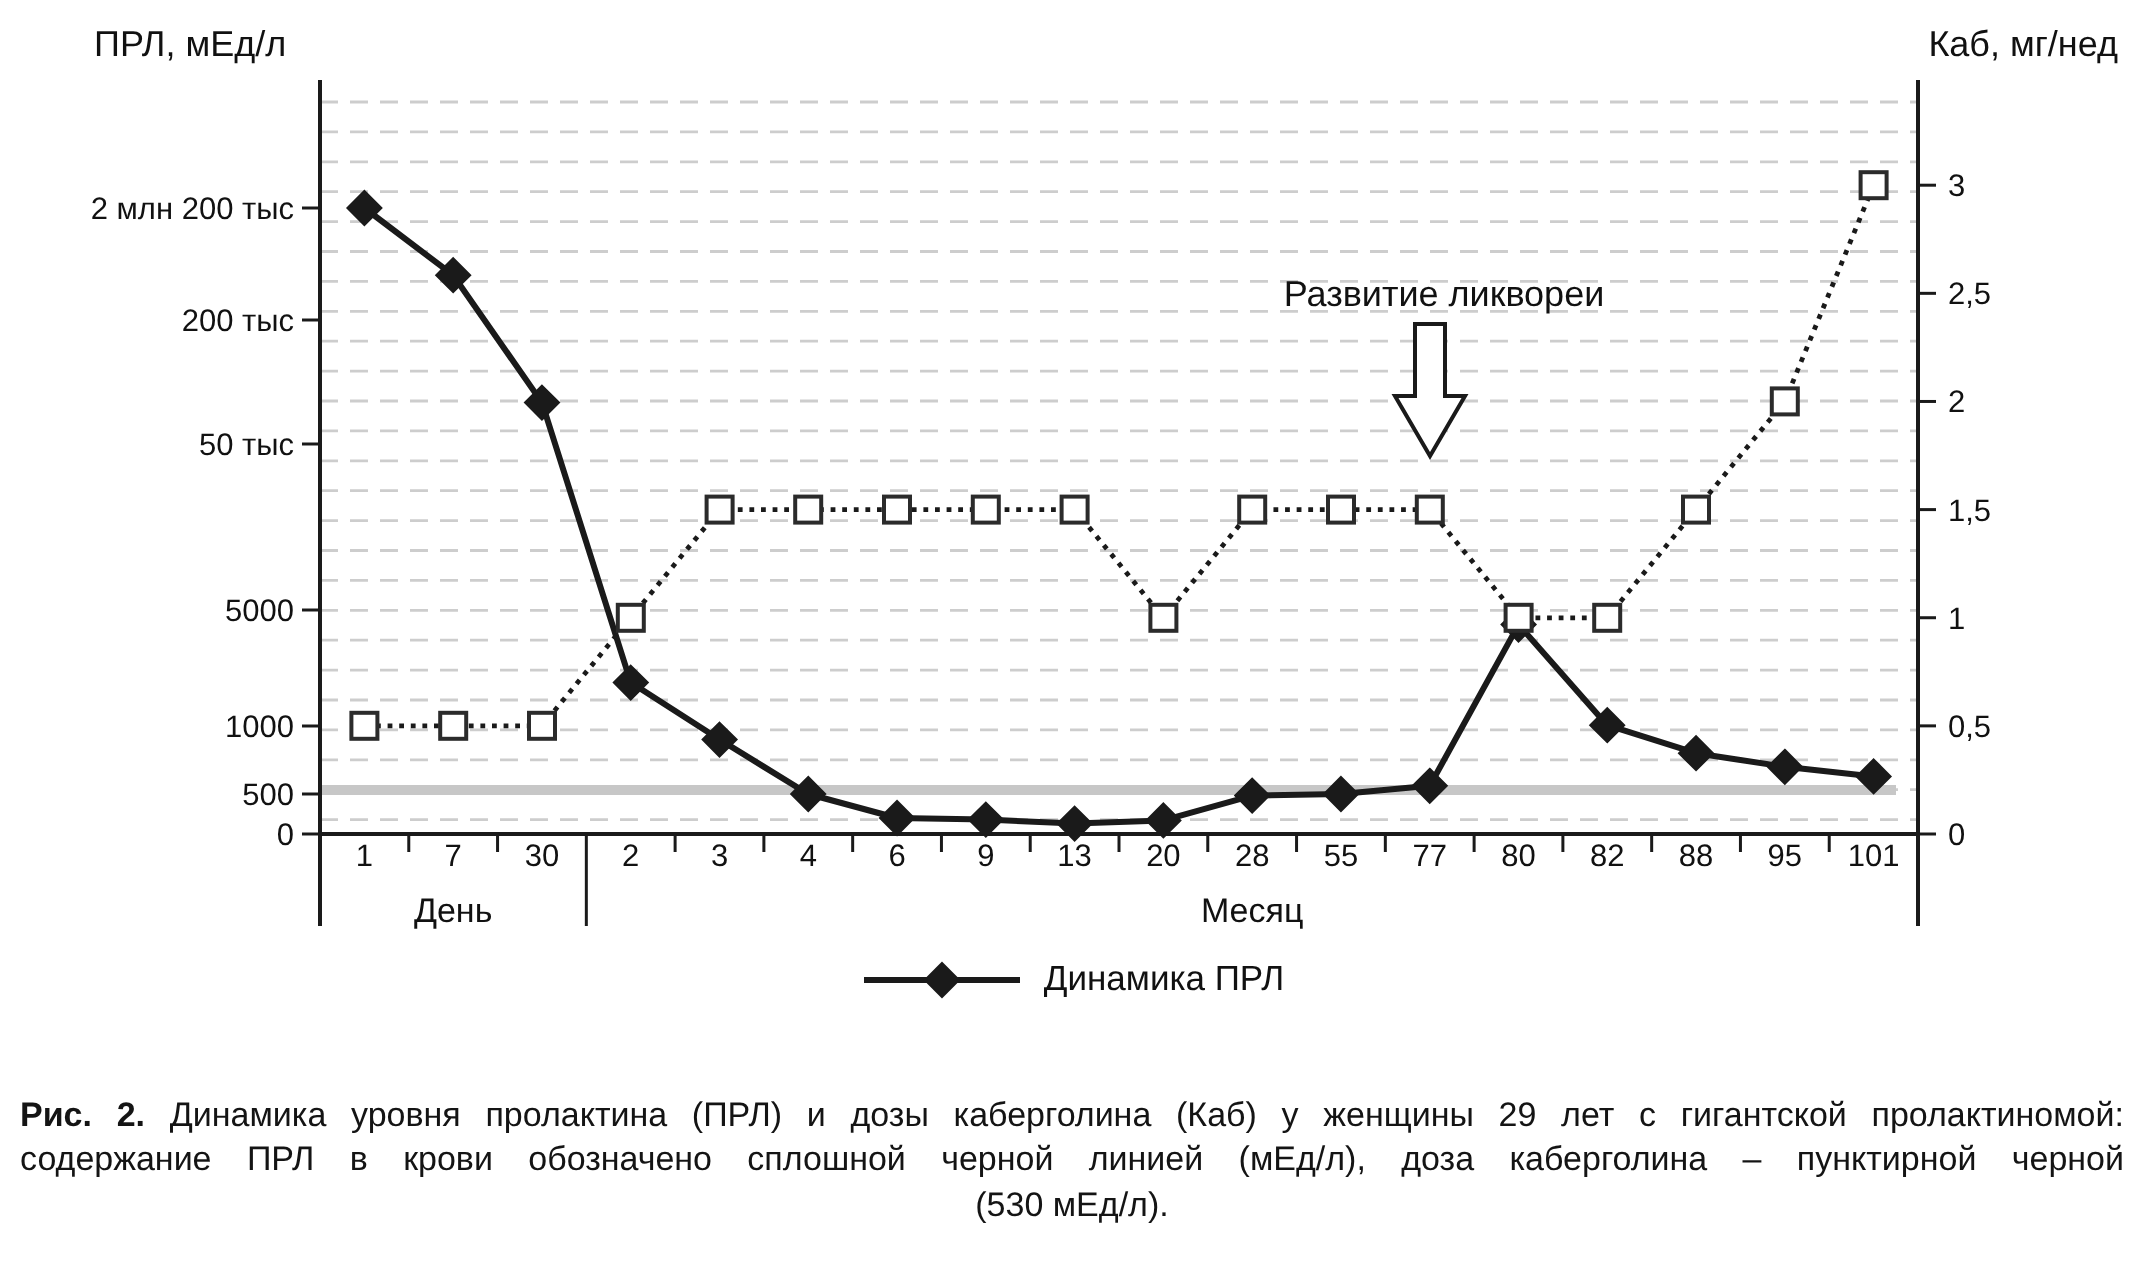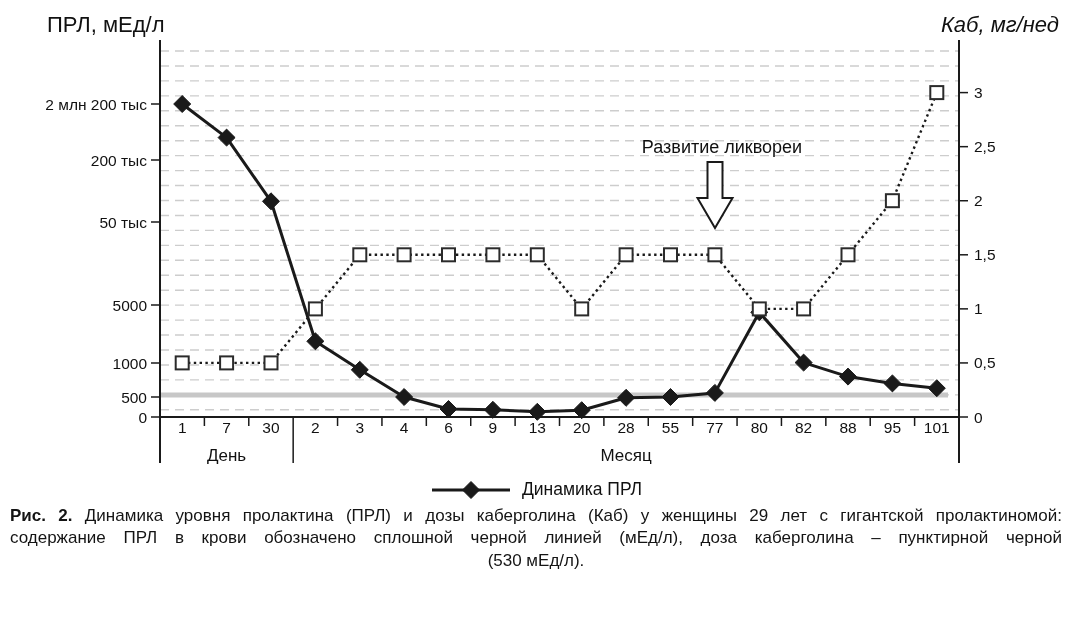--- a/index.html
+++ b/index.html
@@ -1,39 +1,39 @@
 <!DOCTYPE html>
 <html><head>
 <meta charset="utf-8">
 <style>
   html,body{margin:0;padding:0;background:#ffffff;}
   .page{position:relative;width:1073px;height:637px;background:#fff;overflow:hidden;
         font-family:"Liberation Sans",sans-serif;color:#111;}
-  .axis-title{position:absolute;top:12px;font-size:22px;color:#111;white-space:nowrap;}
+  .axis-title{position:absolute;top:12px;font-size:18px;color:#111;white-space:nowrap;}
   .axis-title.left{left:47px;}
-  .axis-title.right{right:14px;font-style:italic;}
+  .axis-title.right{right:14px;}
   svg text{font-family:"Liberation Sans",sans-serif;fill:#111;}
   .grid{stroke:#cdcdcd;stroke-width:1.4;stroke-dasharray:9 6;}
   .ref{stroke:#c7c7c7;stroke-width:5;}
   .axis{stroke:#1a1a1a;stroke-width:2;fill:none;}
   .axis-thin{stroke:#1a1a1a;stroke-width:1.5;}
   .solid{fill:none;stroke:#1a1a1a;stroke-width:3;stroke-linejoin:round;}
   .dotted{fill:none;stroke:#1a1a1a;stroke-width:2.4;stroke-dasharray:2.4 3.4;}
   .diamond{fill:#1a1a1a;stroke:#1a1a1a;}
   .square{fill:#ffffff;stroke:#2b2b2b;stroke-width:2;}
   .arrow{fill:#ffffff;stroke:#1a1a1a;stroke-width:2;stroke-linejoin:miter;}
   .tick{font-size:15.5px;}
   .group{font-size:17px;}
   .ann{font-size:18px;}
   .mid{text-anchor:middle;}
   .endt{text-anchor:end;}
   .legend{position:absolute;top:479px;left:0;right:0;display:flex;justify-content:center;
           gap:52px;align-items:center;}
   .legend-item{display:flex;align-items:center;gap:11px;font-size:17.5px;color:#111;}
-  .caption{position:absolute;top:505px;left:10px;right:11px;font-size:17px;line-height:22.4px;color:#141414;}
+  .caption{position:absolute;top:547px;left:10px;right:11px;font-size:17px;line-height:22.4px;color:#141414;}
   .cap-line{text-align:justify;}
   .cap-line.just{text-align-last:justify;}
   .cap-line.last{text-align:center;}
 </style>
 </head>
 <body>
 
 <div class="page">
 
   <div class="axis-title left">ПРЛ, мЕд/л</div>

